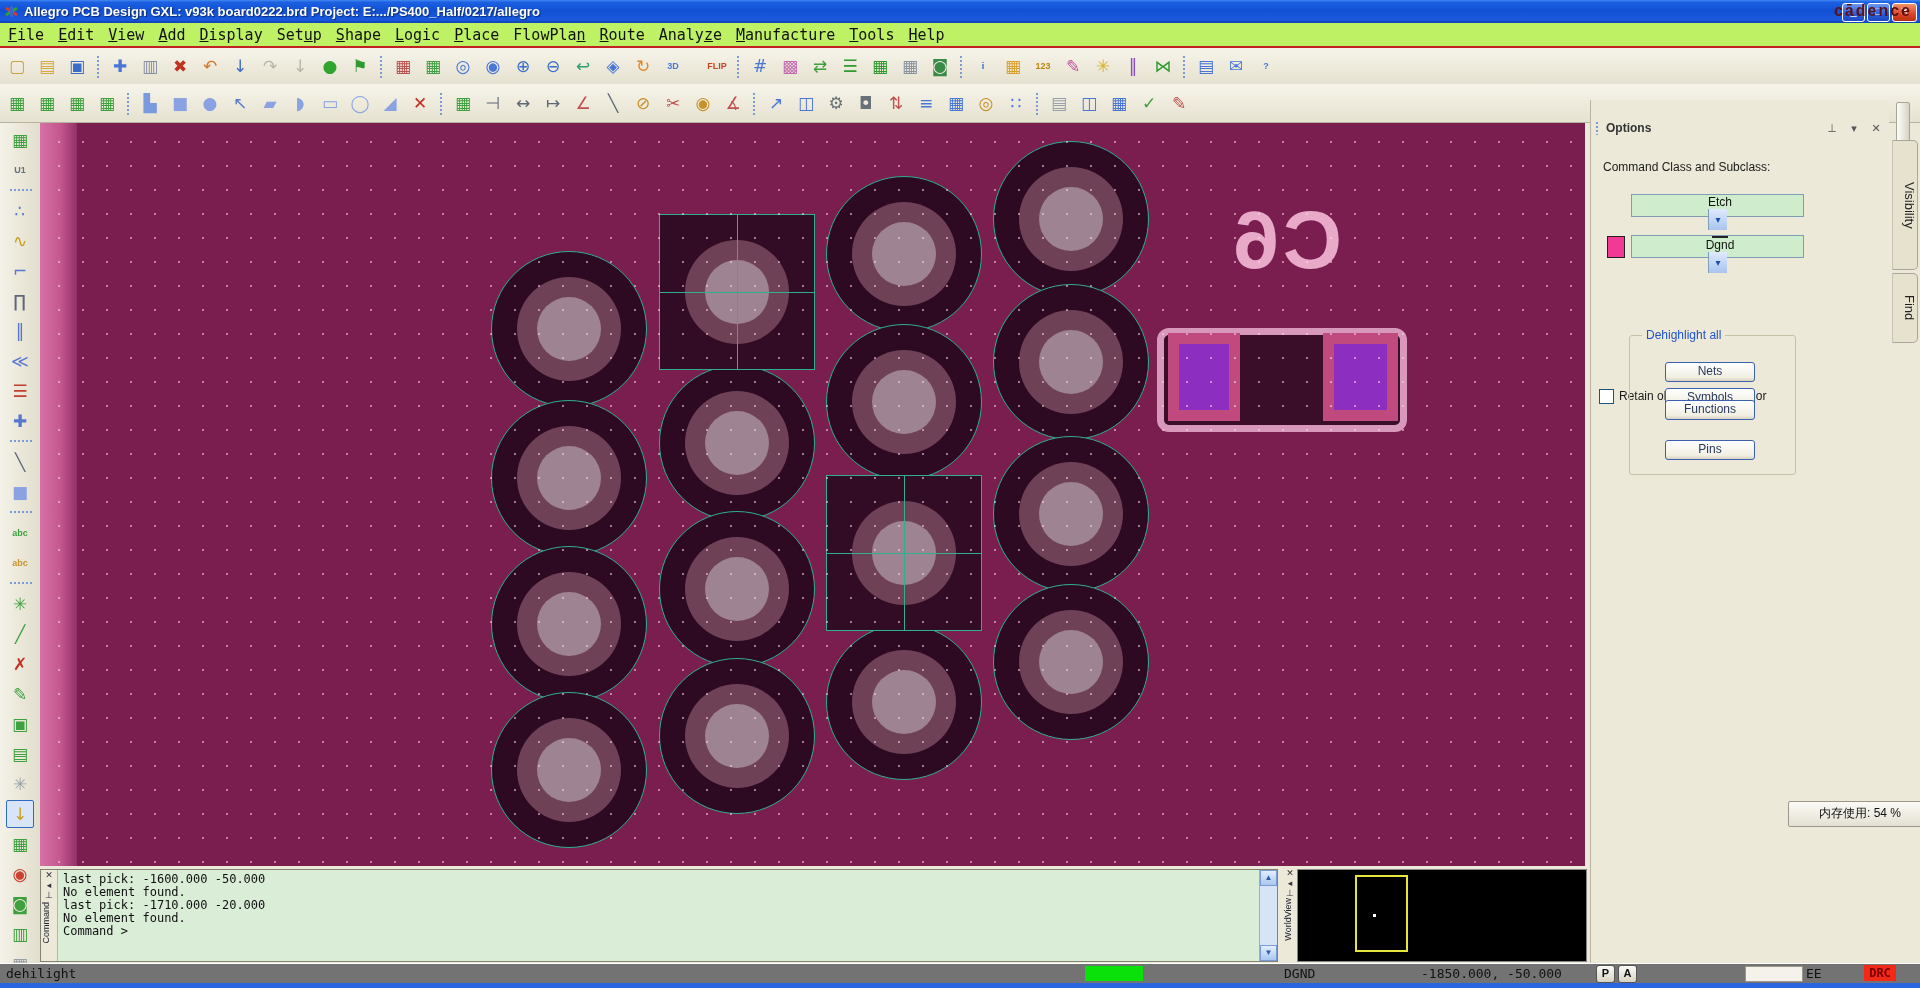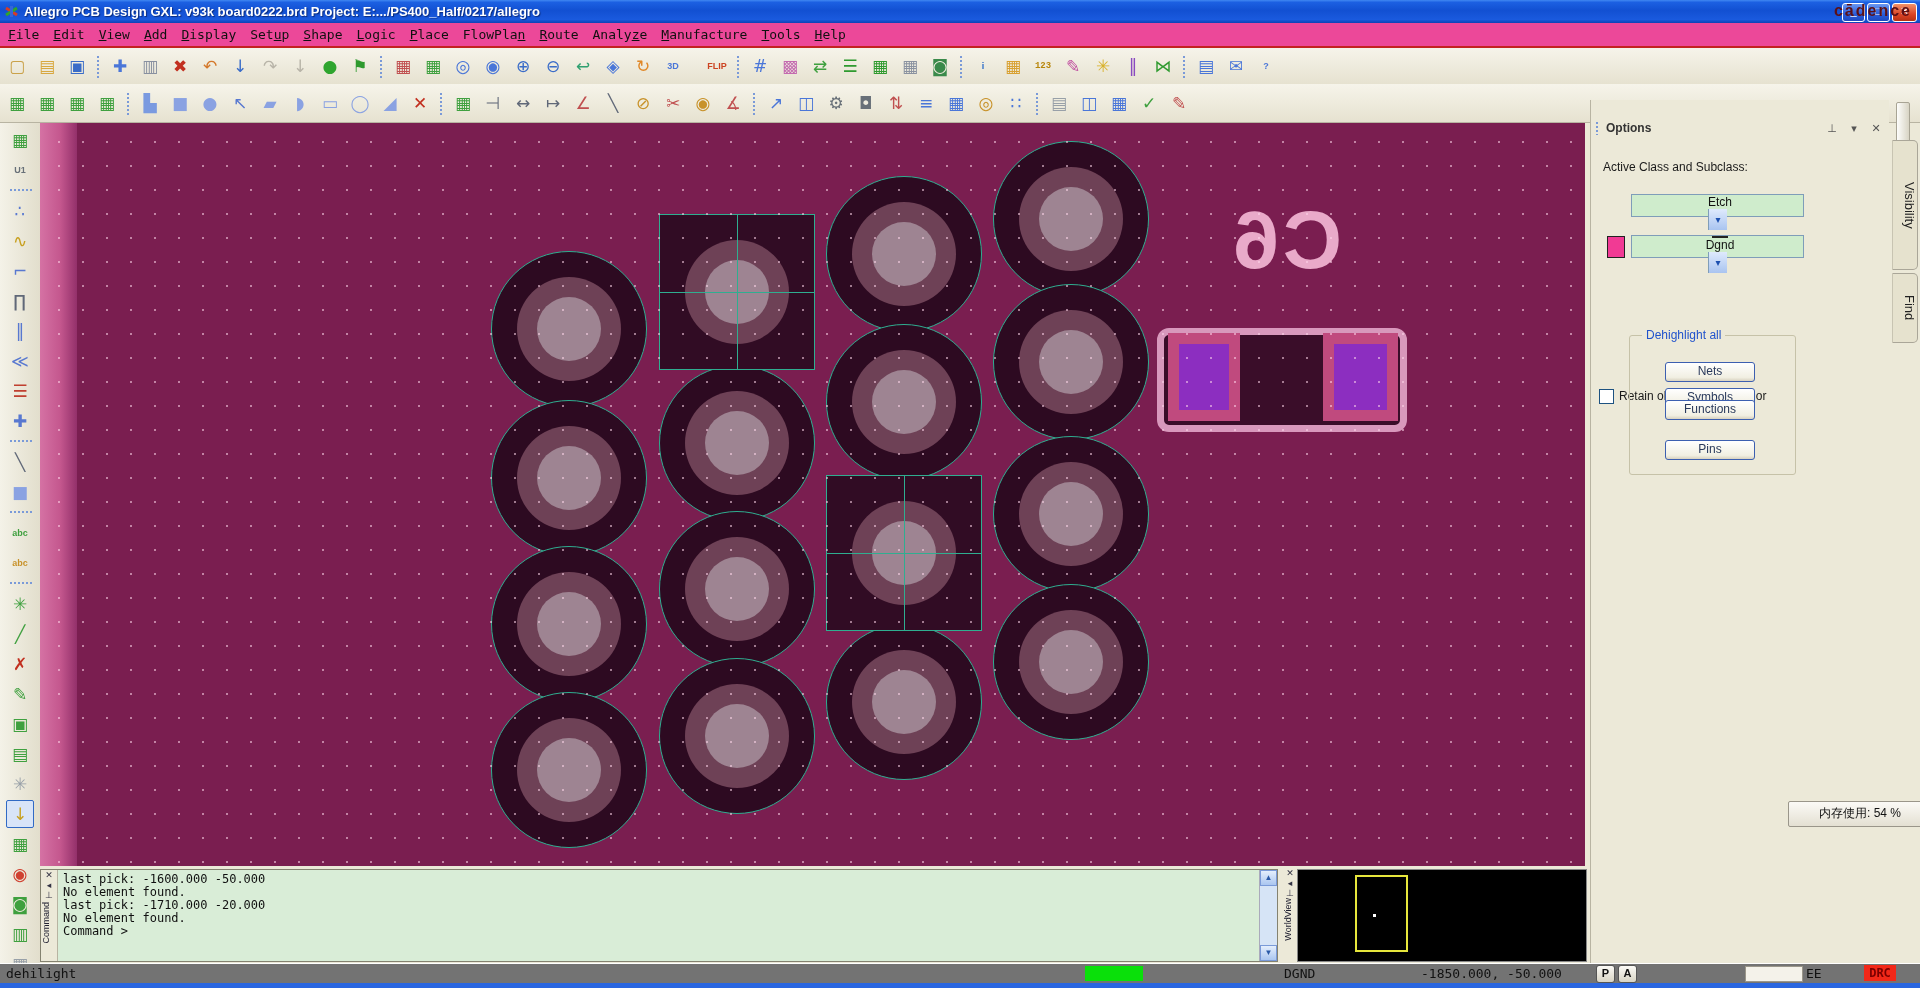--- a/index.html
+++ b/index.html
@@ -13,22 +13,22 @@
   #app-icon i{position:absolute;display:block;}
   #app-icon .a1{left:1px;top:6px;width:13px;height:3px;background:#d43c28;transform:rotate(32deg);}
   #app-icon .a2{left:1px;top:6px;width:13px;height:3px;background:#2fa32f;transform:rotate(-32deg);}
   #app-icon .a3{left:6px;top:2px;width:3px;height:11px;background:#3565d8;}
   #title-text{font-size:13px;font-weight:bold;white-space:nowrap;text-shadow:1px 1px 1px #0a2a7a;}
   #winbtns{position:absolute;right:3px;top:3px;display:flex;gap:2px;}
   .winbtn{width:21px;height:17px;border:1px solid #fff;border-radius:3px;color:#fff;font-size:11px;
     line-height:15px;text-align:center;background:linear-gradient(180deg,#6a96f0,#2a5cd8 60%,#1c48c0);}
   .winbtn.close{background:linear-gradient(180deg,#f0926a,#dc4426 60%,#b83014);width:23px;}
   
-  #menubar{position:absolute;left:0;top:23px;width:1920px;height:23px;background:#ec4899;
-    display:flex;align-items:center;font-family:"DejaVu Sans Mono",monospace;font-size:13px;color:#111;}
+  #menubar{position:absolute;left:0;top:23px;width:1920px;height:23px;background:#bef264;
+    display:flex;align-items:center;font-family:"DejaVu Sans Mono",monospace;font-size:15px;color:#111;}
   .menu-item{padding:2px 6px;margin-left:2px;cursor:default;}
   #brand{position:absolute;right:8px;top:2px;font-size:16px;font-weight:bold;color:#5c1016;
     letter-spacing:2px;font-family:"Liberation Sans",sans-serif;}
   
   .toolbar{position:absolute;left:0;width:1920px;height:38px;background:linear-gradient(180deg,#f6f4ea,#e6e2d0);
     display:flex;align-items:center;padding-left:2px;box-sizing:border-box;}
   #toolbar1{top:46px;border-top:2px solid #c32222;}
   #toolbar2{top:84px;border-bottom:1px solid #b8b4a2;height:39px;}
   .ticon{width:26px;height:26px;margin:0 1px;display:flex;align-items:center;justify-content:center;
     font-size:17px;border:1px solid transparent;border-radius:2px;flex:0 0 auto;background:transparent;
@@ -200,21 +200,21 @@
       <span class="ticon" style="color: rgb(74, 118, 216);">#</span>
       <span class="ticon" style="color: rgb(196, 106, 176);">▩</span>
       <span class="ticon" style="color: rgb(63, 160, 63);">⇄</span>
       <span class="ticon" style="color: rgb(47, 154, 47);">☰</span>
       <span class="ticon" style="color: rgb(47, 154, 47);">▦</span>
       <span class="ticon" style="color: rgb(138, 146, 160);">▦</span>
       <span class="ticon" style="color: rgb(58, 138, 74);">◙</span>
       <span class="tsep"></span>
       <span class="ticon txt" style="color: rgb(42, 106, 200);">i</span>
       <span class="ticon" style="color: rgb(216, 160, 48);">▦</span>
-      <span class="ticon txt" style="color: rgb(184, 134, 11); font-family: Liberation Mono, monospace;">123</span>
+      <span class="ticon txt" style="color: rgb(184, 134, 11);">123</span>
       <span class="ticon" style="color: rgb(192, 80, 160);">✎</span>
       <span class="ticon" style="color: rgb(216, 176, 40);">✳</span>
       <span class="ticon" style="color: rgb(138, 74, 192);">‖</span>
       <span class="ticon" style="color: rgb(47, 154, 47);">⋈</span>
       <span class="tsep"></span>
       <span class="ticon" style="color: rgb(74, 118, 216);">▤</span>
       <span class="ticon" style="color: rgb(74, 118, 216);">✉</span>
       <span class="ticon txt" style="color: rgb(74, 118, 216);">?</span>
     </div>
   <div id="toolbar2" class="toolbar">
@@ -381,21 +381,21 @@
 
   <div id="options-panel">
     <div id="options-title">
       <span id="options-handle"></span>
       <span class="t">Options</span>
       <span class="spacer"></span>
       <span class="btn">⊥</span>
       <span class="btn">▾</span>
       <span class="btn">✕</span>
     </div>
-    <div class="opt-label" style="top:60px;">Active Class and Subclass:</div>
+    <div class="opt-label" style="top:60px;">Command Class and Subclass:</div>
     <div class="xp-select" style="left:40px;top:94px;width:173px;">
       <span class="val">Etch</span>
       <span class="arrow">▾</span>
     </div>
     <div class="swatch" style="position:absolute;left:16px;top:136px;width:16px;height:20px;"></div>
     <div class="xp-select" style="left:40px;top:135px;width:173px;">
       <span class="swatch" style="width:14px;height:15px;margin-left:4px;"></span>
       <span class="val">Dgnd</span>
       <span class="arrow">▾</span>
     </div>

